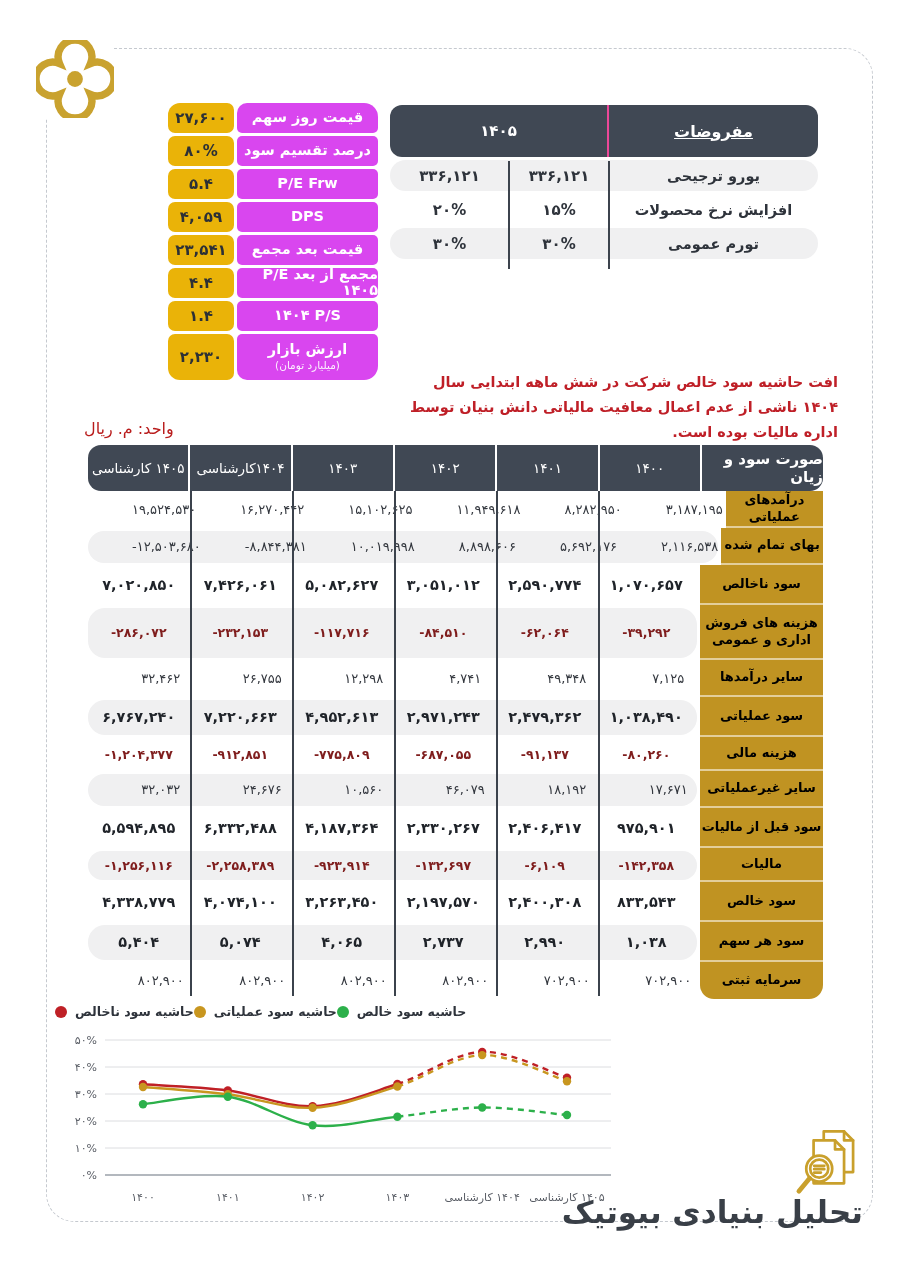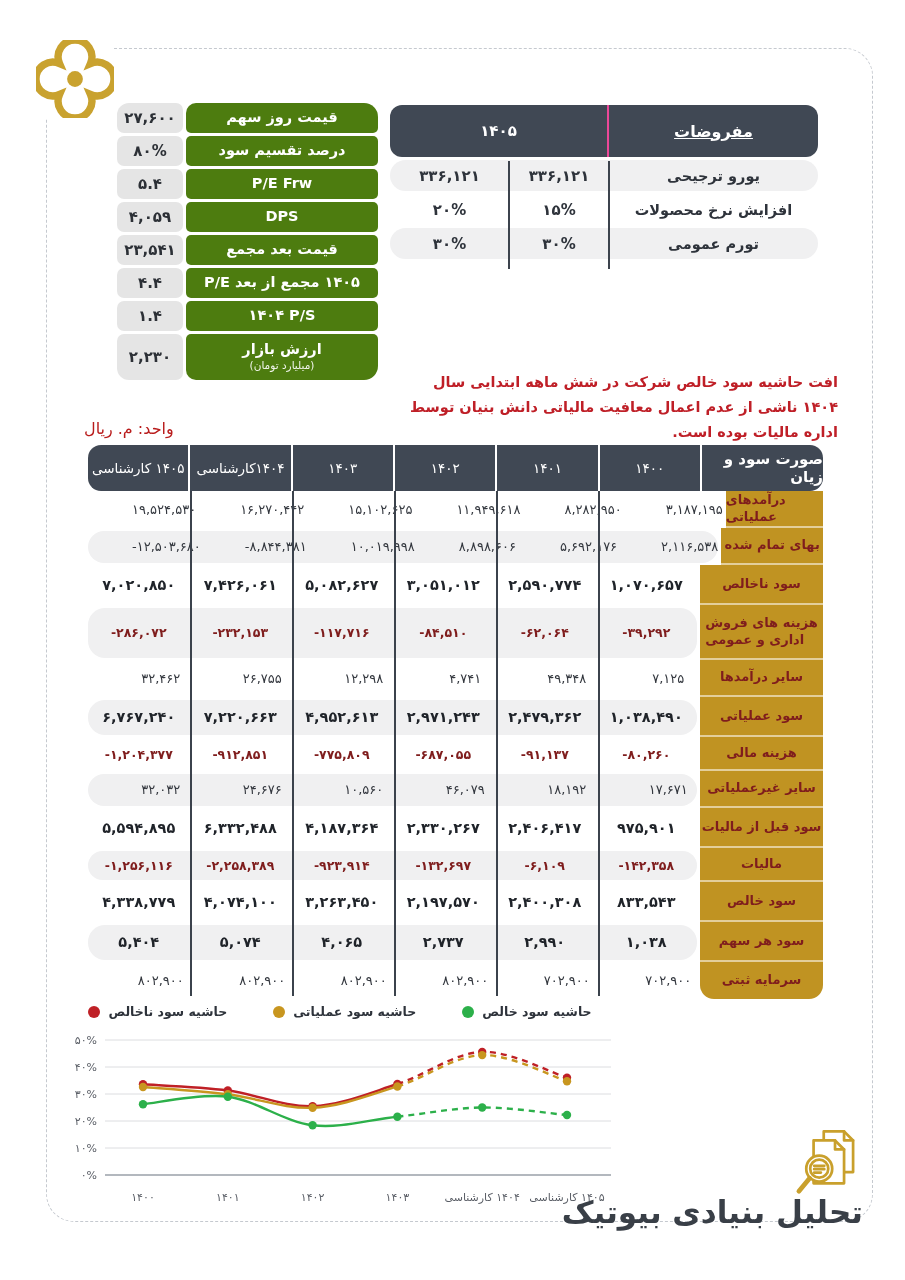--- a/index.html
+++ b/index.html
@@ -6,26 +6,26 @@
   .page{position:relative;width:905px;height:1280px;background:#fff;overflow:hidden;
         font-family:"DejaVu Sans","Liberation Sans",sans-serif;}
   .dotted-frame{position:absolute;left:46px;top:48px;width:825px;height:1172px;
         border:1.5px dashed #c5c9cf;border-radius:28px;}
   
   .logo{position:absolute;left:36px;top:40px;width:78px;height:78px;background:#fff;}
   
   .metrics{position:absolute;left:112px;top:103px;width:266px;}
   .m-row{display:flex;direction:rtl;gap:3px;height:30px;margin-bottom:3px;}
   .m-row.m-tall{height:46px;}
-  .m-label{width:192px;background:#4d7c0f;color:#fff;display:flex;flex-direction:column;
+  .m-label{width:141px;background:#d946ef;color:#fff;display:flex;flex-direction:column;
         align-items:center;justify-content:center;font-size:14.5px;font-weight:600;border-radius:5px;line-height:1.1;}
   .m-row:first-child .m-label{border-top-right-radius:14px;border-top-left-radius:10px;}
   .m-row:last-child .m-label{border-bottom-right-radius:14px;border-bottom-left-radius:10px;}
   .m-sub{font-size:10.5px;font-weight:400;margin-top:2px;opacity:.92;}
-  .m-value{width:66px;background:#e5e5e5;display:flex;align-items:center;justify-content:center;
+  .m-value{width:66px;background:#eab308;display:flex;align-items:center;justify-content:center;
         font-size:15px;font-weight:700;color:#2c3036;border-radius:7px;}
   .m-row:first-child .m-value{border-top-left-radius:12px;}
   .m-row:last-child .m-value{border-bottom-left-radius:12px;}
   .num{direction:ltr;unicode-bidi:isolate;}
   
   .assum{position:absolute;left:390px;top:105px;width:428px;direction:rtl;}
   .a-head{display:flex;direction:rtl;height:52px;background:#404854;border-radius:12px;color:#fff;position:relative;z-index:2;}
   .a-title{width:209px;display:flex;align-items:center;justify-content:center;font-size:16px;font-weight:600;text-decoration:underline;}
   .a-y{display:flex;align-items:center;justify-content:center;font-size:15px;font-weight:600;border-right:2px solid #ec4899;}
   .a-y1404{width:100px;}
@@ -40,35 +40,35 @@
   
   .note{position:absolute;right:67px;top:370px;width:445px;direction:rtl;text-align:right;
         color:#bf1f27;font-weight:700;font-size:14.5px;line-height:1.72;}
   .unit{position:absolute;left:84px;top:419px;color:#b91c1c;font-size:16px;direction:rtl;}
   
   .income{position:absolute;left:88px;top:445px;width:735px;}
   .i-head{display:flex;direction:rtl;height:46px;background:#404854;border-radius:13px;color:#fff;position:relative;z-index:2;}
   .i-title{width:123px;display:flex;align-items:center;justify-content:center;font-size:15px;font-weight:600;}
   .i-year{width:102px;display:flex;align-items:center;justify-content:center;font-size:13.5px;border-right:2px solid #fff;}
   .i-row{display:flex;direction:rtl;align-items:stretch;}
-  .i-label{width:123px;background:#c09322;color:#7f1d1d;display:flex;align-items:center;justify-content:center;
-        text-align:left;font-weight:700;font-size:13px;border-bottom:2px solid rgba(255,255,255,.55);
+  .i-label{width:123px;background:#c09322;color:#000000;display:flex;align-items:center;justify-content:center;
+        text-align:center;font-weight:700;font-size:13px;border-bottom:2px solid rgba(255,255,255,.55);
         white-space:pre-line;line-height:1.3;}
   .i-row:last-child .i-label{border-bottom:none;border-radius:0 0 14px 14px;}
   .i-vals{flex:1;display:flex;direction:rtl;align-self:center;height:calc(100% - 5px);margin-right:3px;}
   .i-vals.striped{background:#f0f0f1;border-radius:17px;}
   .i-cell{flex:1;display:flex;align-items:center;justify-content:center;}
   .s-normal{height:37px;} .s-bold{height:40px;} .s-red{height:34px;} .i-row.tall{height:55px;}
   .s-normal .num{font-size:13px;color:#33373e;font-weight:500;margin-left:44px;}
   .s-bold .num{font-size:14.5px;color:#1f2329;font-weight:700;}
   .s-red .num{font-size:12.5px;color:#7f1d1d;font-weight:700;}
   .i-div{position:absolute;top:46px;bottom:3px;width:1.5px;background:#3b424c;z-index:3;}
   
   .chart{position:absolute;left:55px;top:1004px;width:570px;}
-  .legend{display:flex;direction:ltr;justify-content:center;gap:46px;margin-bottom:4px;}
+  .legend{display:flex;direction:ltr;margin-bottom:4px;}
   .leg-item{display:flex;align-items:center;gap:8px;font-size:12.5px;color:#2e333b;font-weight:600;direction:ltr;}
   .leg-dot{width:12px;height:12px;border-radius:50%;}
   
   .brand-icon{position:absolute;right:40px;top:1128px;}
   .brand-title{position:absolute;right:42px;top:1194px;font-size:31px;font-weight:700;color:#393f47;direction:rtl;}
 </style>
 </head>
 <body>
 
 <div class="page">

